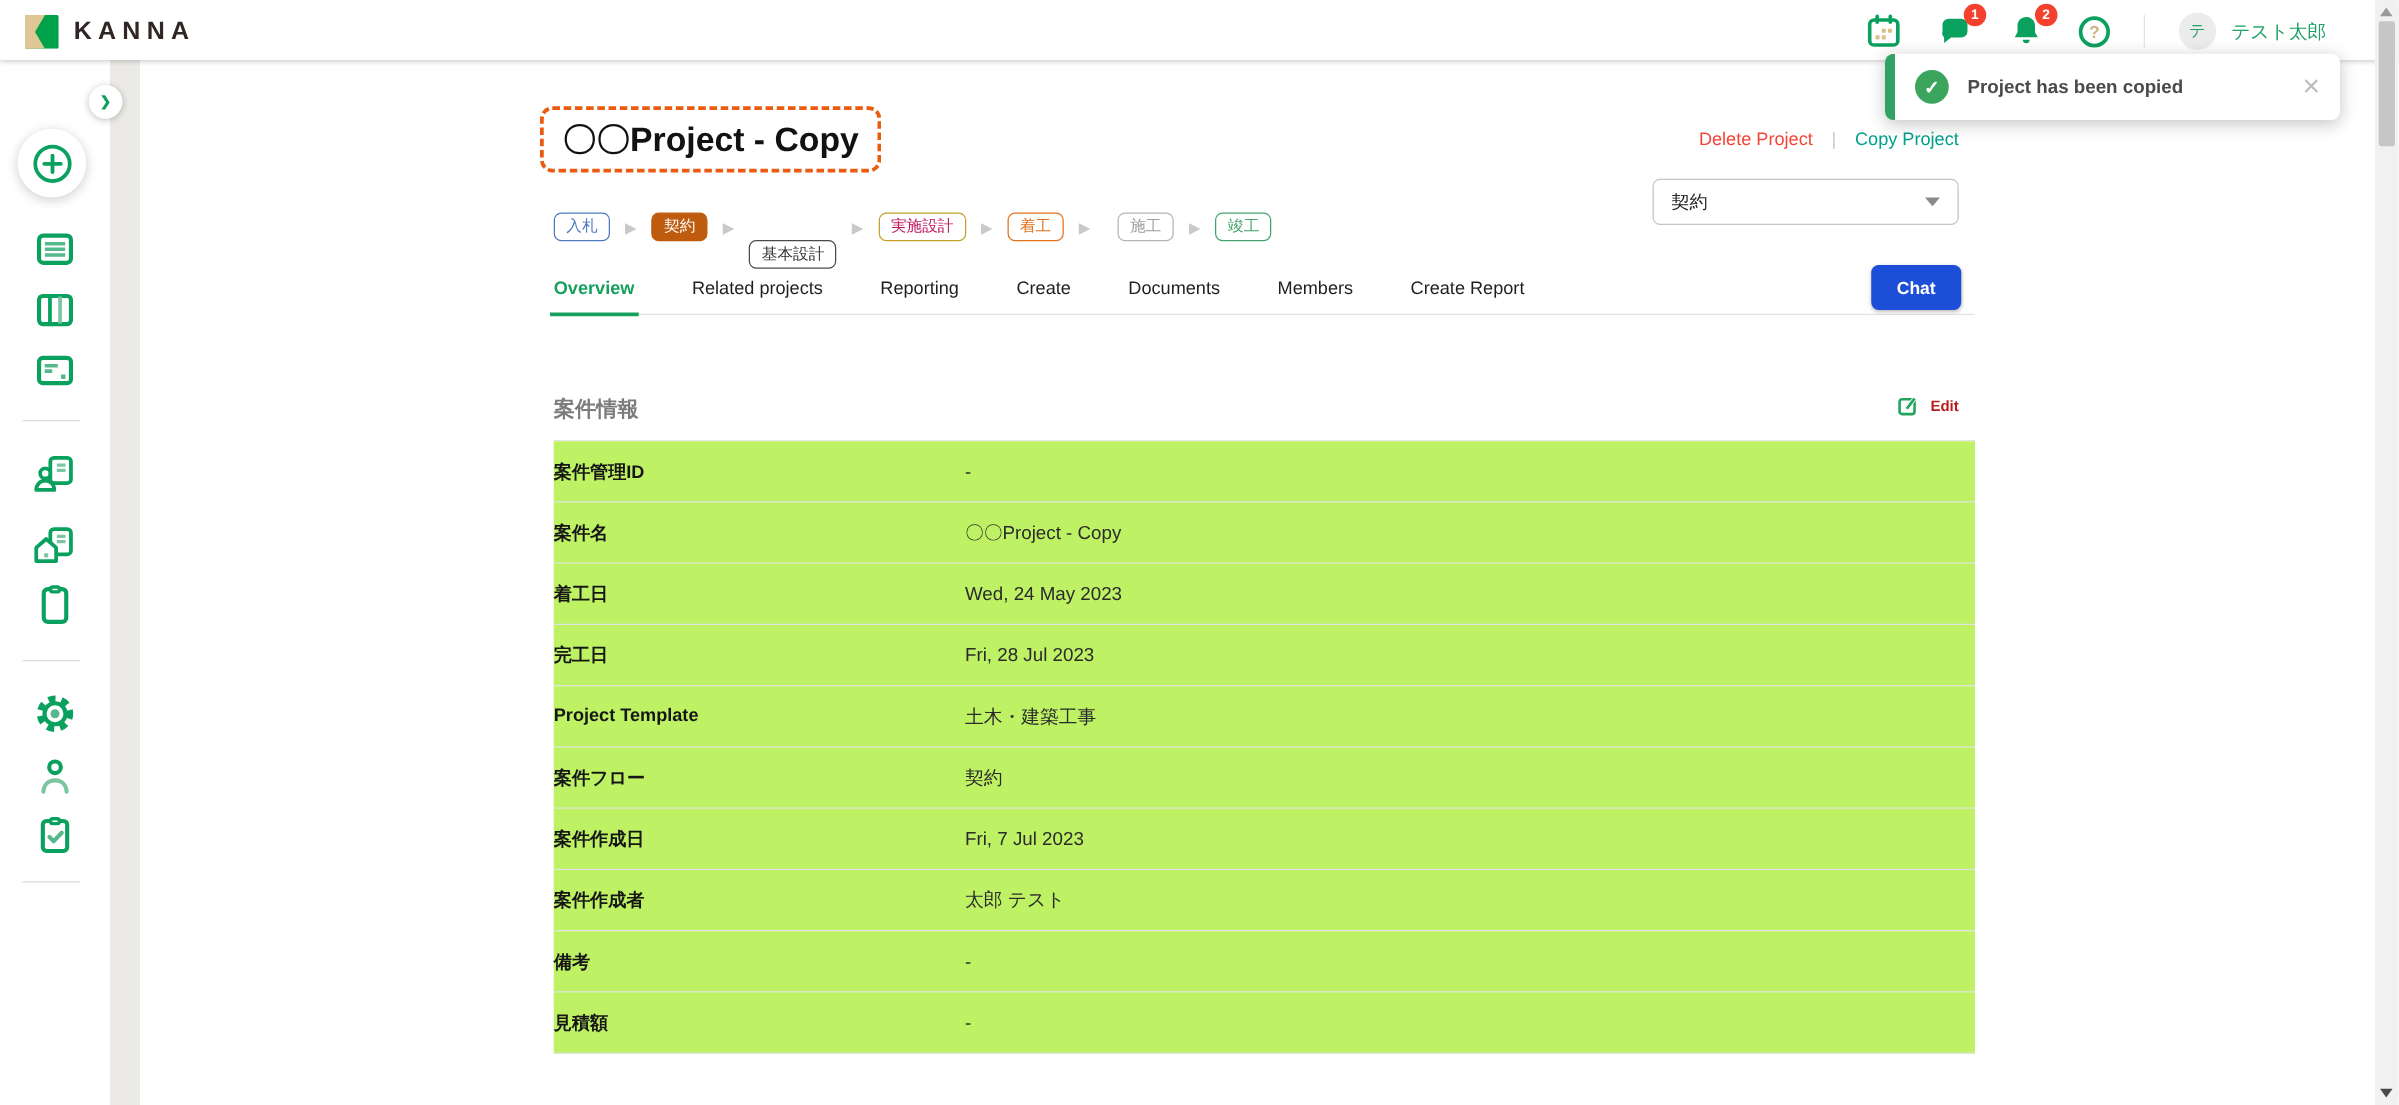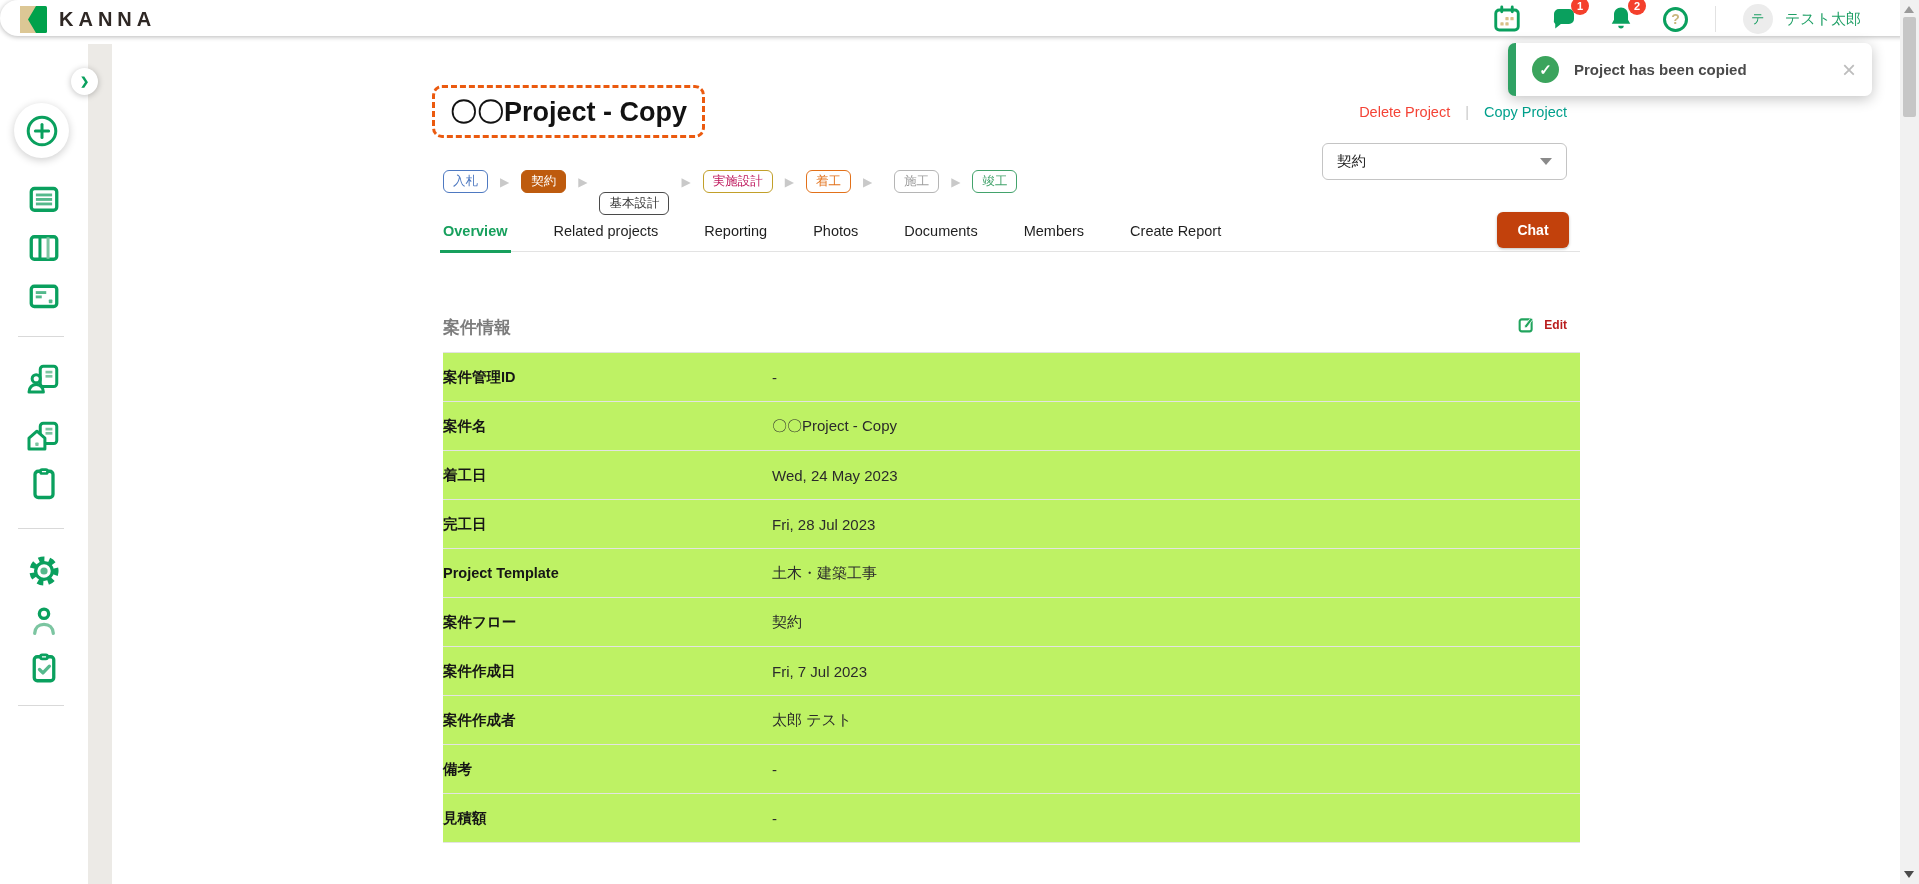--- a/index.html
+++ b/index.html
@@ -1,23 +1,23 @@
 <!DOCTYPE html>
 <html><head>
 <meta charset="utf-8">
 <style>
   * { margin:0; padding:0; box-sizing:border-box; }
   html,body { width:1919px; height:884px; }
   body { font-family:"Liberation Sans", sans-serif; background:#fff; overflow:hidden; }
   .screen { position:relative; width:1919px; height:884px; background:#fff; overflow:hidden; }
 
   
-  .topbar { position:absolute; top:0; left:0; right:0; height:36px; background:#fff;
+  .topbar { position:absolute; top:0; left:0; right:0; height:48px; background:#fff;
             box-shadow:0 1px 5px rgba(0,0,0,.28); display:flex; align-items:center;
-            justify-content:space-between; padding:2px 58px 0 20px; z-index:10;border-radius:18px; }
+            justify-content:space-between; padding:2px 58px 0 20px; z-index:10; }
   .logo { display:flex; align-items:center; gap:12px; cursor:pointer; }
   .logo-text { font-size:20px; font-weight:800; letter-spacing:5px; color:#2E2724; }
   .topbar-right { display:flex; align-items:center; gap:27px; }
   .icon-btn { position:relative; background:none; border:none; cursor:pointer; display:flex; align-items:center; }
   .badge { position:absolute; top:-7px; right:-10px; min-width:18px; height:18px; border-radius:50%;
            background:#F4402C; color:#fff; font-size:11px; font-weight:700; display:flex;
            align-items:center; justify-content:center; }
   .help-ring { width:25px; height:25px; border:3px solid #0AA05E; border-radius:50%;
                color:#C9B77E; font-weight:700; font-size:14px; display:flex; align-items:center; justify-content:center; }
   .help-ring::before { content:"?"; }
@@ -85,21 +85,21 @@
   .caret { margin-left:auto; width:0; height:0; border-left:6px solid transparent;
            border-right:6px solid transparent; border-top:7px solid #8A8A8A; }
 
   
   .tabs-row { position:absolute; left:443px; top:210px; width:1137px; height:42px;
               border-bottom:1px solid #E3E3E3; display:flex; gap:46px; align-items:center; z-index:2;}
   .tab { font-size:14.5px; font-weight:500; color:#1F1F1F; cursor:pointer; position:relative;
          height:42px; display:flex; align-items:center; }
   .tab.active { color:#17A05D; font-weight:700; }
   .tab.active::after { content:""; position:absolute; left:-3px; right:-3px; bottom:-1px; height:3px; background:#17A05D; }
-  .chat-btn { position:absolute; left:1497px; top:212px; width:72px; height:36px; background:#c2410c;
+  .chat-btn { position:absolute; left:1497px; top:212px; width:72px; height:36px; background:#1d4ed8;
               color:#fff; font-weight:700; font-size:14px; border:none; border-radius:6px; cursor:pointer;
               box-shadow:0 1px 3px rgba(0,0,0,.25); z-index:3;}
 
   
   .section-title { position:absolute; left:443px; top:316px; font-size:17px; font-weight:700; color:#7C7C7C; z-index:2;}
   .edit-btn { position:absolute; top:315px; right:352px; display:flex; gap:8px; align-items:center;
               background:none; border:none; color:#b91c1c; font-weight:700; font-size:12px; cursor:pointer; z-index:2;}
   .info-table { position:absolute; left:443px; top:352px; width:1137px; border-top:1px solid #E3E3E3; z-index:2;}
   .info-row { display:flex; align-items:center; height:49px; border-bottom:1px solid #E3E3E3; background:#bef264; }
   .info-label { width:329px; font-weight:700; font-size:14.5px; color:#161616; flex:0 0 auto; }
@@ -297,21 +297,21 @@
 
   <div class="status-select">
     <span>契約</span>
     <span class="caret"></span>
   </div>
 
   <nav class="tabs-row">
     <span class="tab active">Overview</span>
     <span class="tab">Related projects</span>
     <span class="tab">Reporting</span>
-    <span class="tab">Photos</span>
+    <span class="tab">Create</span>
     <span class="tab">Documents</span>
     <span class="tab">Members</span>
     <span class="tab">Create Report</span>
   </nav>
   <button class="chat-btn">Chat</button>
 
   <h2 class="section-title">案件情報</h2>
 
   <button class="edit-btn">
     <svg width="19" height="19" viewBox="0 0 20 20" fill="none">

